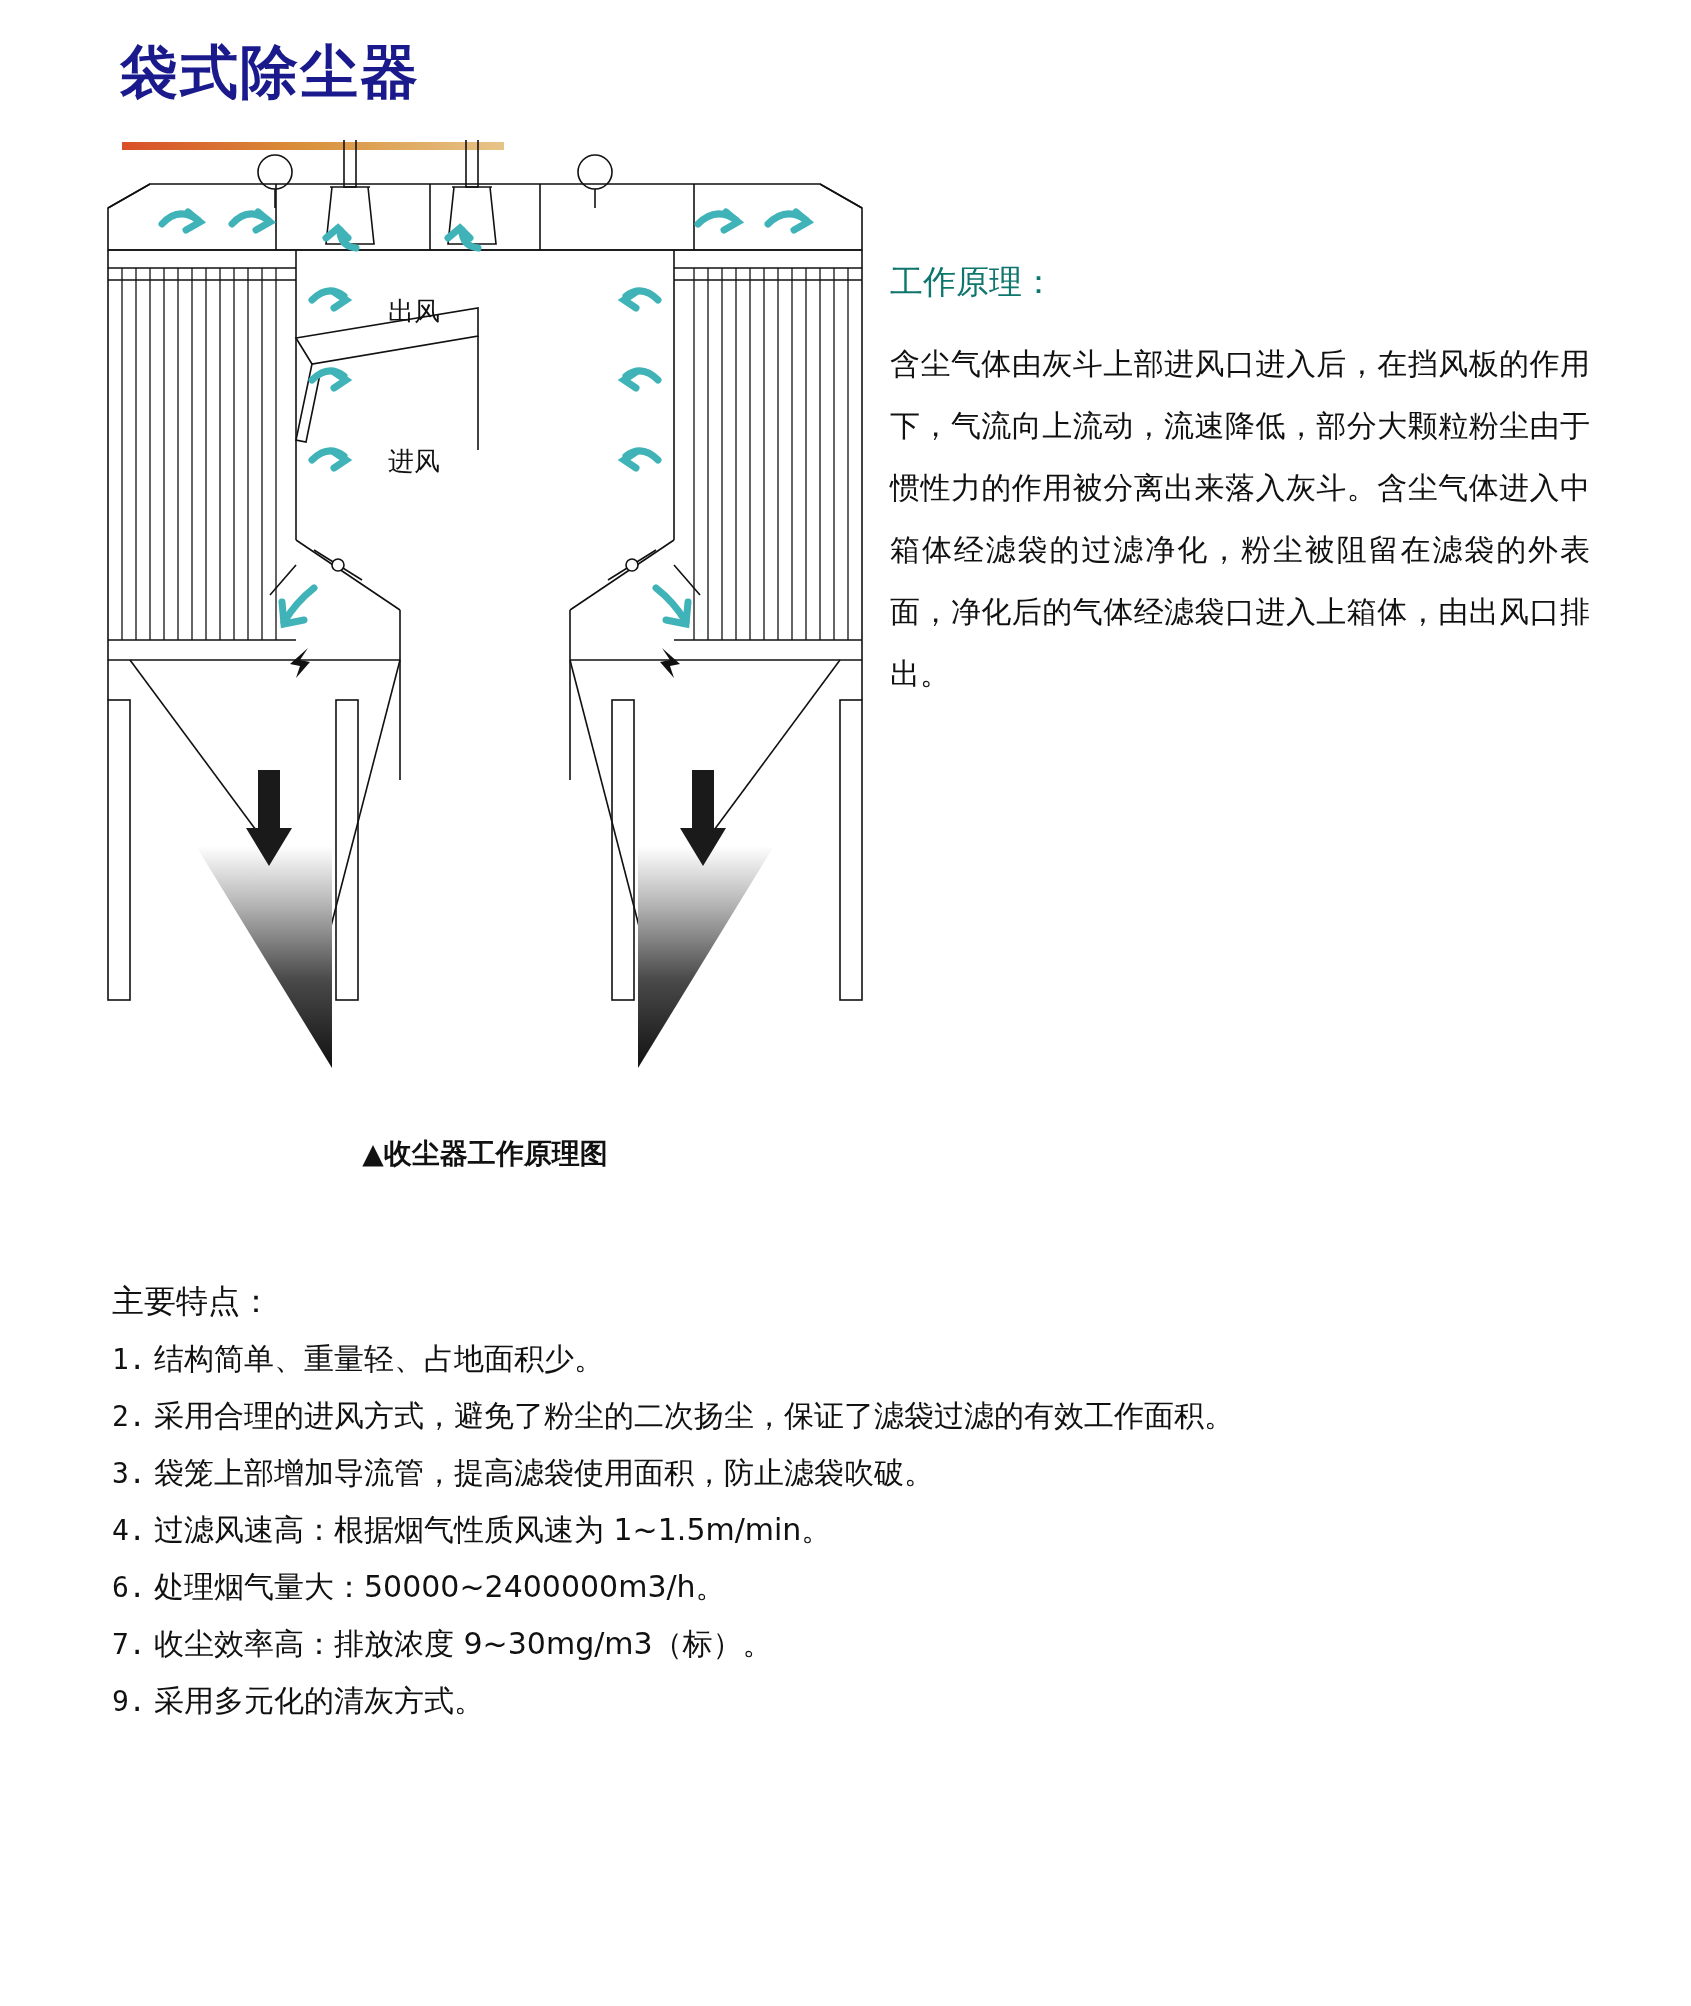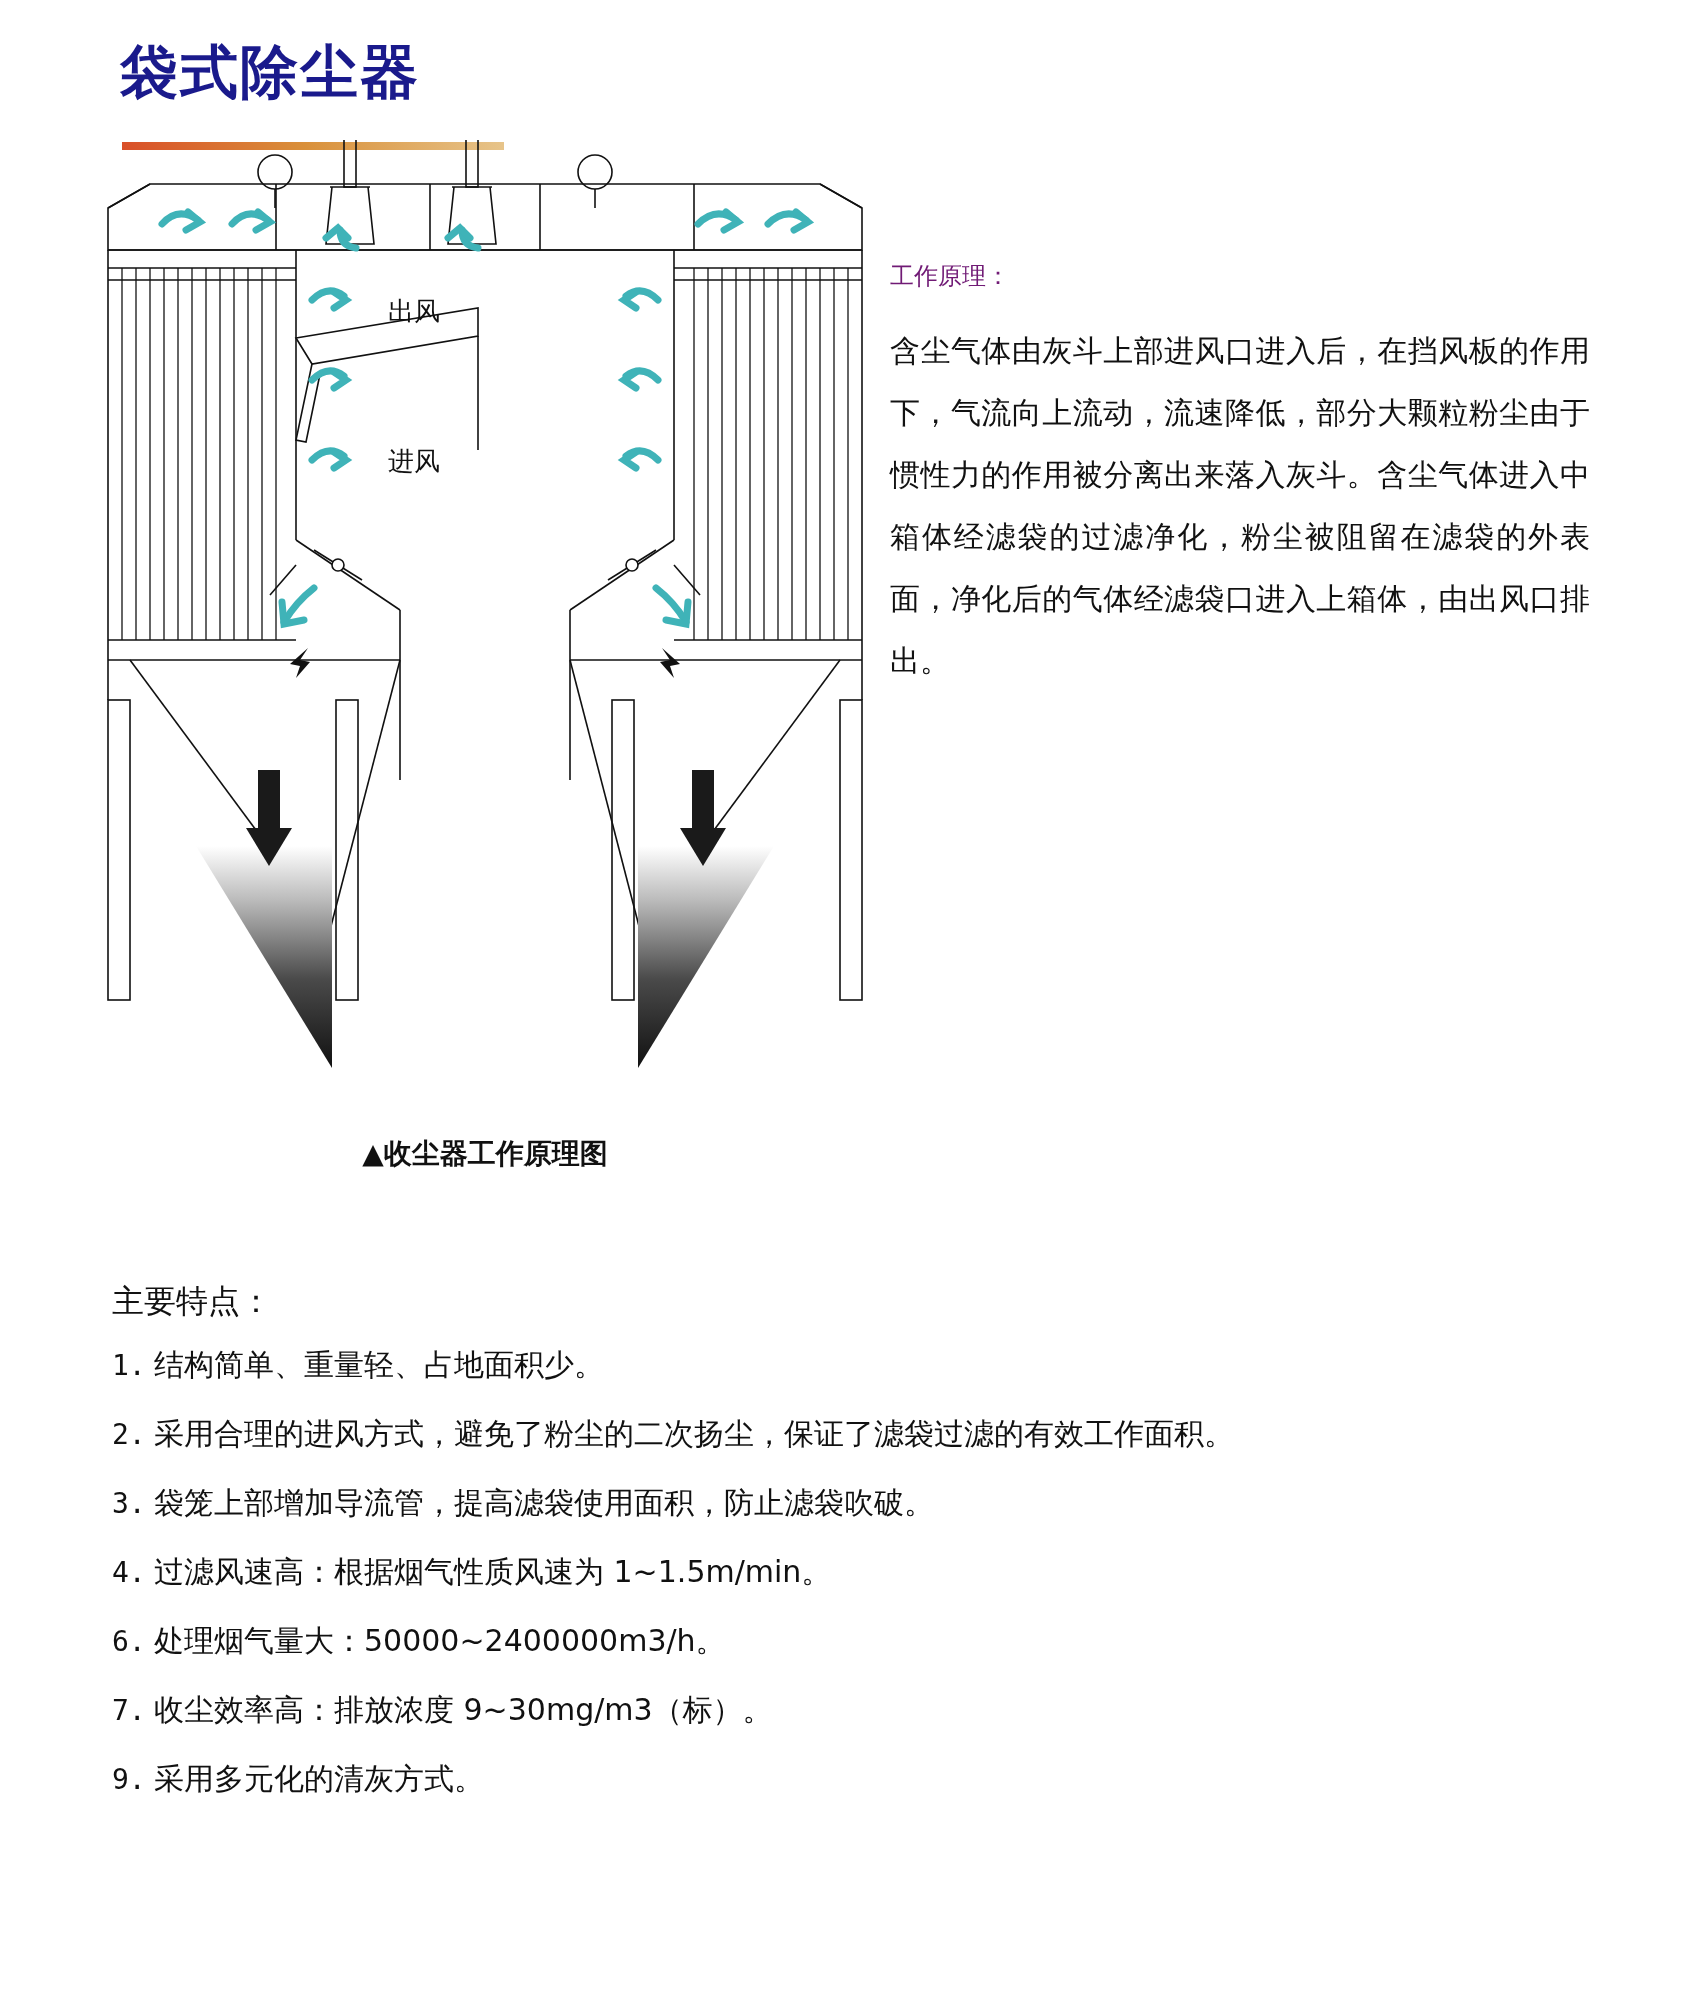--- a/index.html
+++ b/index.html
@@ -75,23 +75,23 @@
   }
 
   
   .principle {
     position: absolute;
     left: 890px;
     top: 260px;
     width: 700px;
   }
   .principle-title {
-    font-size: 24px;
+    font-size: 33px;
     font-weight: normal;
-    color: #701a75;
+    color: #0f766e;
     margin-bottom: 28px;
     font-family: "DejaVu Sans", "Liberation Sans", sans-serif;
   }
   .principle-body {
     font-size: 30px;
     line-height: 62px;
     color: #111;
     text-align: justify;
     font-family: "DejaVu Sans", "Liberation Sans", sans-serif;
   }
@@ -104,21 +104,21 @@
     width: 1500px;
   }
   .features-title {
     font-size: 32px;
     color: #111;
     margin-bottom: 7px;
     font-family: "DejaVu Sans", "Liberation Sans", sans-serif;
   }
   .feature-item {
     font-size: 30px;
-    line-height: 68px;
+    line-height: 56px;
     color: #111;
     white-space: nowrap;
     font-family: "DejaVu Sans", "Liberation Sans", sans-serif;
   }
   .feature-num {
     display: inline-block;
     min-width: 42px;
     font-family: "DejaVu Sans Mono", "Liberation Mono", monospace;
     font-size: 28px;
   }

